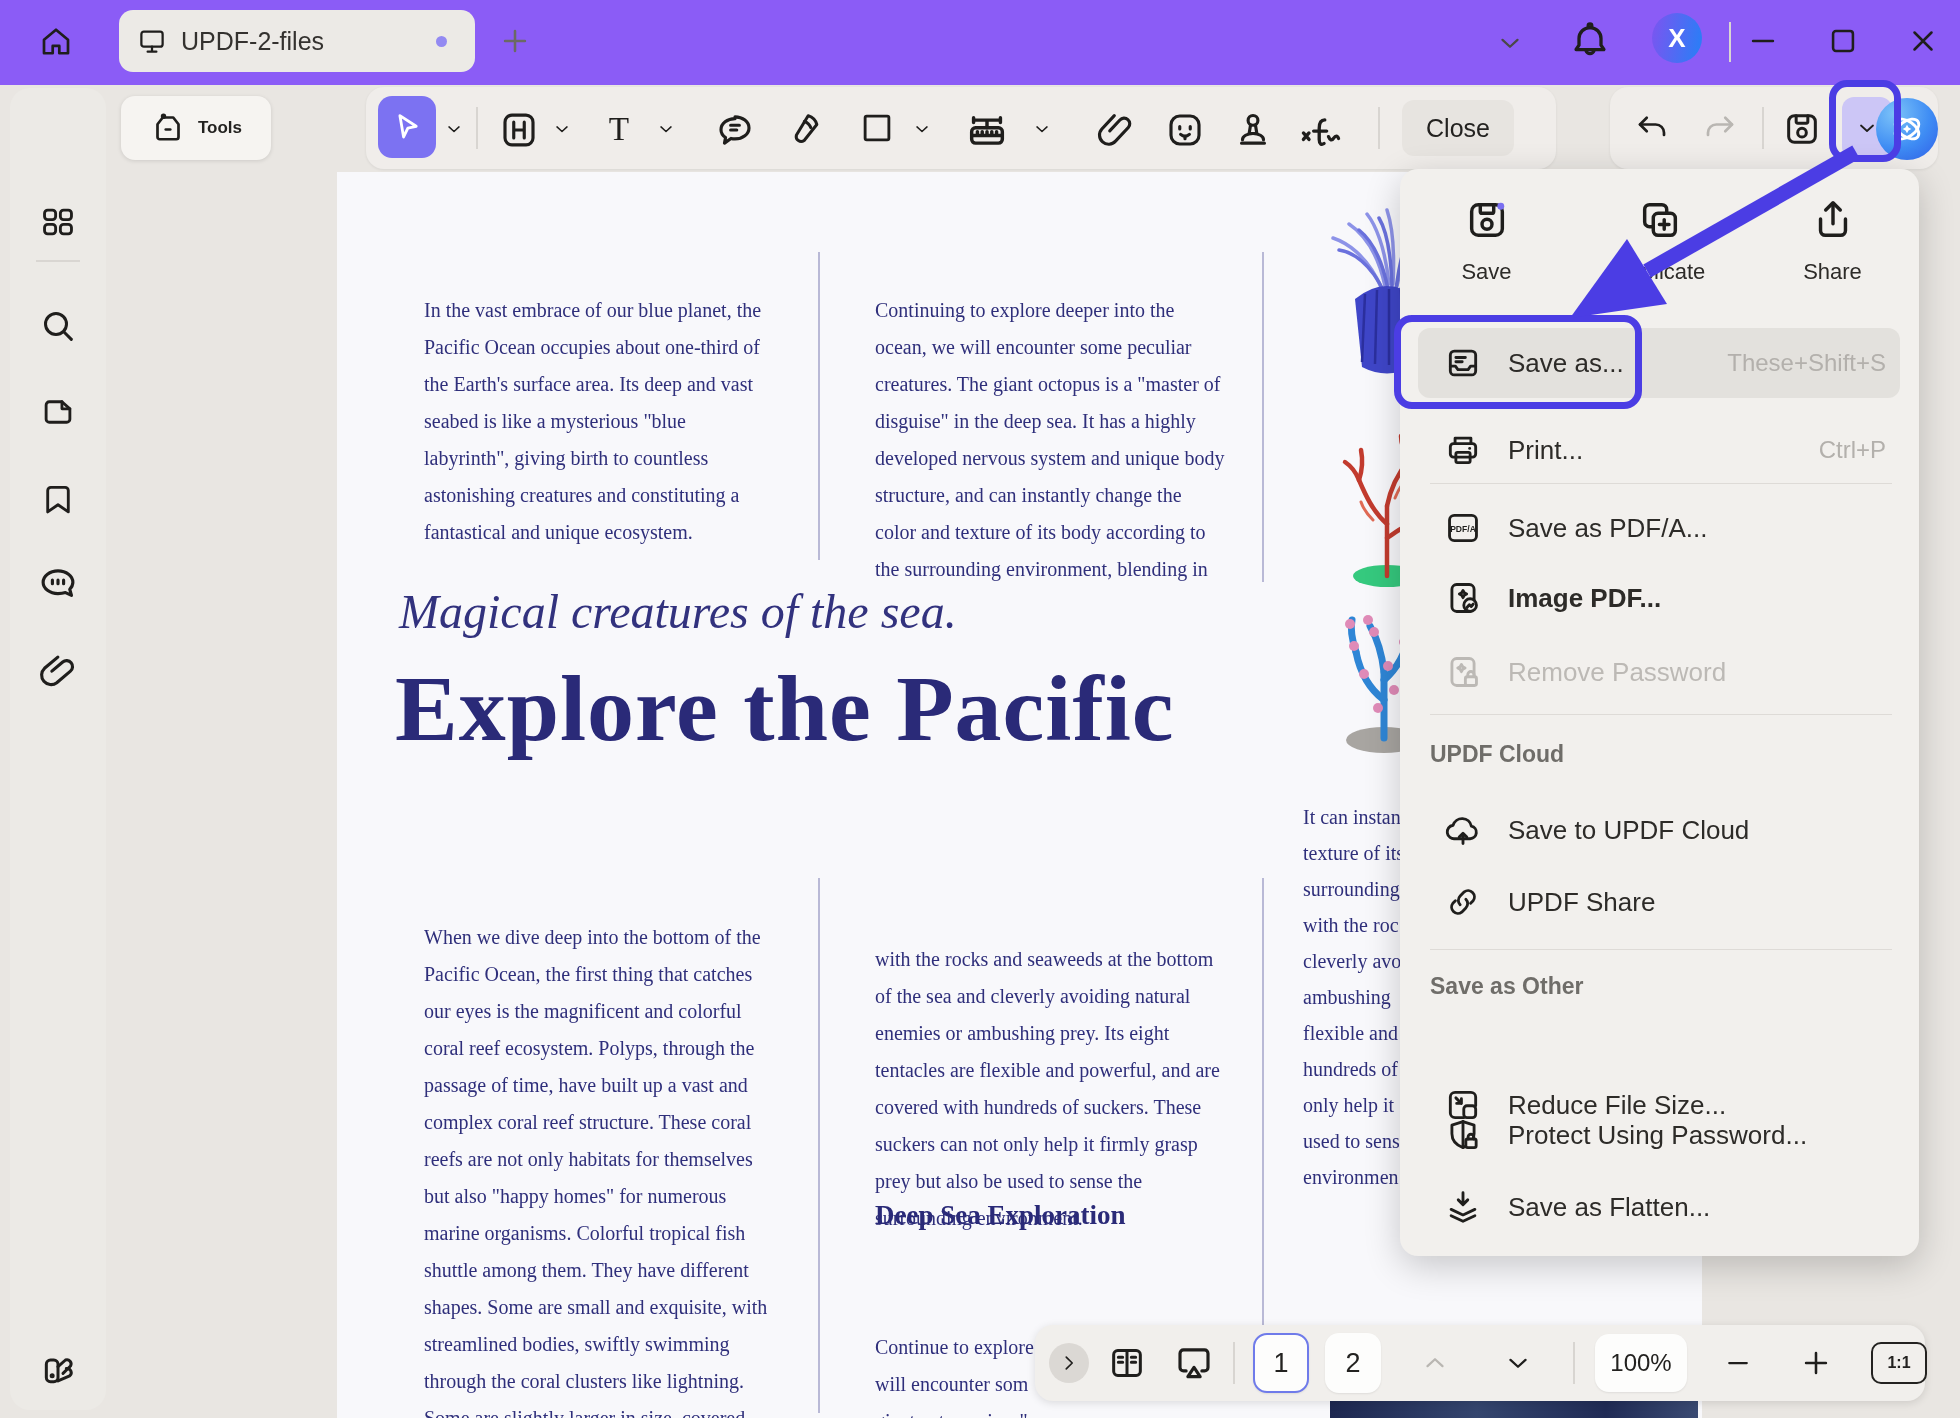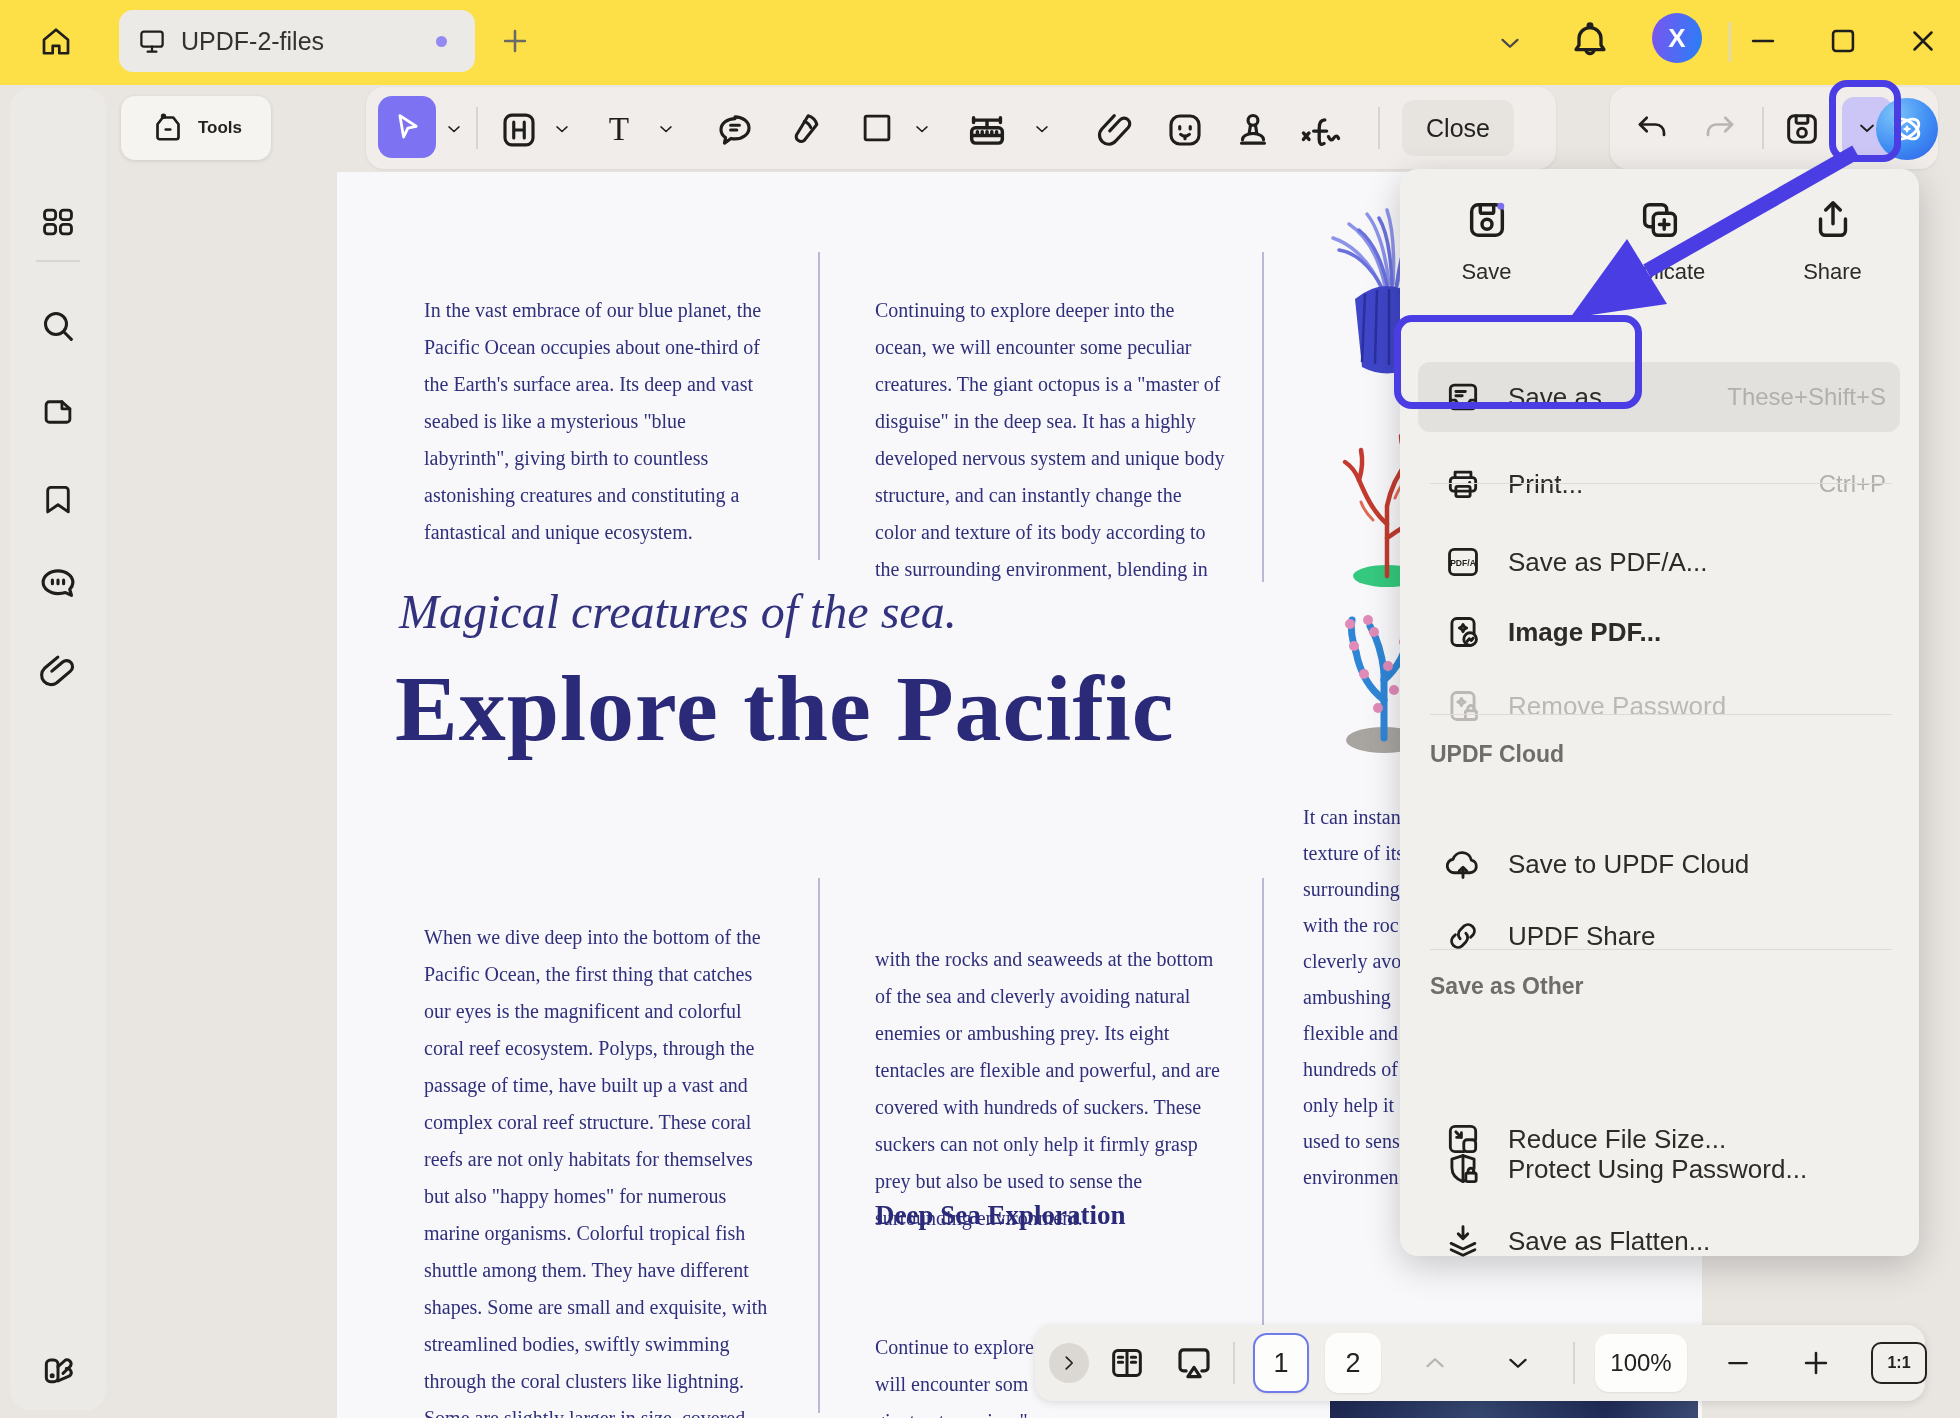--- a/index.html
+++ b/index.html
@@ -4,21 +4,21 @@
 <style>
   * { margin:0; padding:0; box-sizing:border-box; }
   html,body { background:#cfccc8; }
   body { font-family:"Liberation Sans", sans-serif; }
   #app { position:relative; width:1960px; height:1418px; background:#e9e6e2; overflow:hidden; }
   .abs { position:absolute; }
   .ic { stroke:#1f1e1c; fill:none; stroke-width:1.8; stroke-linecap:round; stroke-linejoin:round; display:block; }
   .ic.gray { stroke:#b9b6b2; }
 
   
-  #topbar { position:absolute; left:0; top:0; width:1960px; height:85px; background:#fde047; }
+  #topbar { position:absolute; left:0; top:0; width:1960px; height:85px; background:#8b5cf6; }
   #home-btn { position:absolute; left:30px; top:16px; width:52px; height:52px; border-radius:12px; display:flex; align-items:center; justify-content:center; }
   #tab { position:absolute; left:119px; top:10px; width:356px; height:62px; background:#eceae6; border-radius:14px; display:flex; align-items:center; padding:0 18px; }
   #tab .title { font-size:25px; color:#34322f; margin-left:14px; }
   #tab .dot { width:11px; height:11px; border-radius:50%; background:#938af2; margin-left:auto; margin-right:10px; }
   #newtab-btn { position:absolute; left:498px; top:24px; }
   #tabs-chevron { position:absolute; left:1495px; top:28px; }
   #bell-btn { position:absolute; left:1568px; top:18px; }
   #avatar { position:absolute; left:1652px; top:13px; width:50px; height:50px; border-radius:50%;
             background:linear-gradient(100deg,#7d54f0 0%,#2e7cf6 90%); color:#fff; font-size:26px; font-weight:bold;
             display:flex; align-items:center; justify-content:center; }
@@ -63,21 +63,21 @@
   #sea-strip { position:absolute; left:993px; top:1222px; width:368px; height:24px;
                background:linear-gradient(90deg,#1d2750,#34456e 40%,#202b55 75%,#3a4a72); }
 
   
   #menu { position:absolute; left:1400px; top:169px; width:519px; height:1087px; background:#f2f0ed; border-radius:18px;
           box-shadow:0 10px 36px rgba(0,0,0,.20); z-index:50; }
   #menu-top { position:absolute; left:0; top:16px; width:100%; display:flex; }
   .menu-big { flex:1; display:flex; flex-direction:column; align-items:center; gap:16px; padding-top:12px;
               font-size:22px; color:#2d2b28; }
   .menu-row { position:absolute; left:18px; width:482px; height:64px; display:flex; align-items:center; gap:26px;
-              padding:0 14px 0 26px; border-radius:12px; font-size:26px; color:#2d2b28;margin-top:34px; }
+              padding:0 14px 0 26px; border-radius:12px; font-size:26px; color:#2d2b28; }
   .menu-row .shortcut { margin-left:auto; color:#b3b0ac; font-size:24px; }
   .menu-row.disabled { color:#bcb9b5; }
   .menu-row.disabled .ic { stroke:#bcb9b5; }
   .menu-div { position:absolute; left:30px; width:462px; height:1px; background:#dedbd7; }
   .menu-section { position:absolute; left:30px; font-size:23px; font-weight:bold; color:#6f6d69; }
   #row-saveas { top:159px; height:70px; background:#e3e1dd; }
 
   
   .hl-box { position:absolute; border:7px solid #4b3de4; border-radius:18px; z-index:90; }
   #arrow-svg { position:absolute; left:0; top:0; z-index:90; pointer-events:none; }

